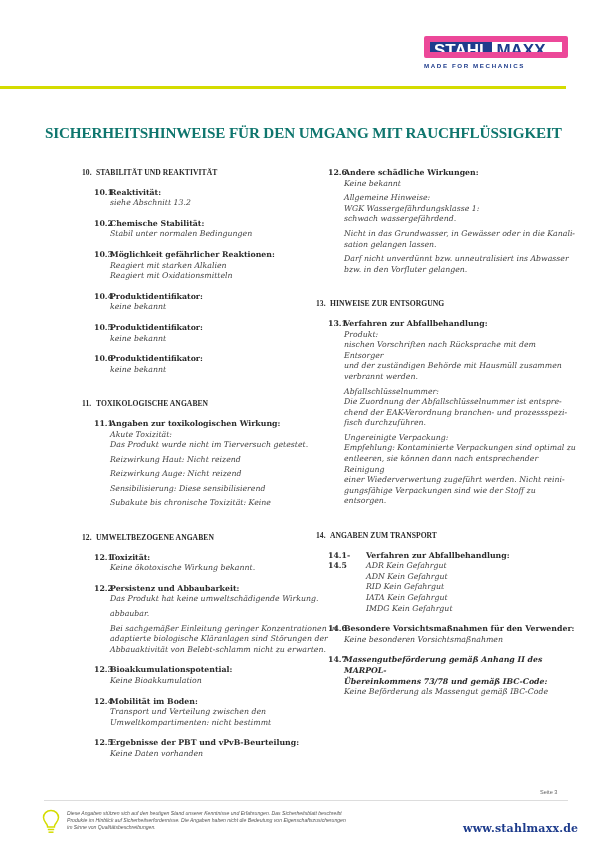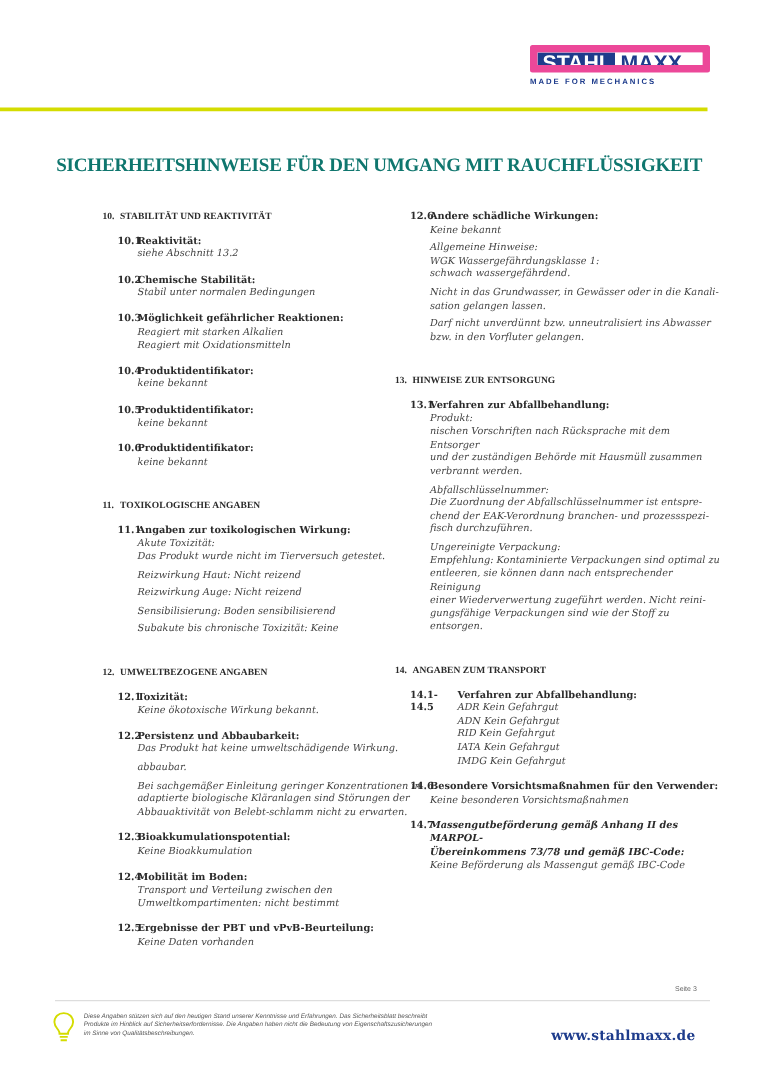--- a/index.html
+++ b/index.html
@@ -29,21 +29,21 @@
   .sub .body { flex: 1; }
   .sub .label { font-weight: bold; color: #2b2b2b; }
   .sub .para { color: #444444; }
   .sub .para + .para { margin-top: 4px; }
   .line { display: block; font-style: italic; }
 
   .footer-line { position: absolute; left: 44px; top: 800px; width: 524px; height: 1px; background: #dddddd; }
   .page-num { position: absolute; left: 540px; top: 789px; font-family: "Liberation Sans", sans-serif; font-size: 5.6px; color: #666666; }
   .bulb { position: absolute; left: 42px; top: 809px; width: 18px; height: 26px; }
   .disclaimer { position: absolute; left: 67px; top: 810px; width: 320px; font-family: "Liberation Sans", sans-serif; font-size: 5.1px; line-height: 7px; color: #555555; }
-  .website { position: absolute; left: 441px; top: 822px; font-family: "DejaVu Serif", serif; font-weight: bold; font-size: 11px; color: #1e3c8c; letter-spacing: 0.2px; }
+  .website { position: absolute; left: 463px; top: 822px; font-family: "DejaVu Serif", serif; font-weight: bold; font-size: 11px; color: #1e3c8c; letter-spacing: 0.2px; }
 </style>
 </head>
 <body>
 
 <div class="logo">
   <div class="logo-box">
     <span class="logo-stahl">STAHL</span>
     <span class="logo-maxx">MAXX</span>
   </div>
   <div class="logo-tag">MADE FOR MECHANICS</div>
@@ -121,21 +121,21 @@
             <span class="line">Akute Toxizität:</span>
             <span class="line">Das Produkt wurde nicht im Tierversuch getestet.</span>
           </div>
           <div class="para">
             <span class="line">Reizwirkung Haut: Nicht reizend</span>
           </div>
           <div class="para">
             <span class="line">Reizwirkung Auge: Nicht reizend</span>
           </div>
           <div class="para">
-            <span class="line">Sensibilisierung: Boden sensibilisierend</span>
+            <span class="line">Sensibilisierung: Diese sensibilisierend</span>
           </div>
           <div class="para">
             <span class="line">Subakute bis chronische Toxizität: Keine</span>
           </div>
         </div>
       </div>
     </div>
     <div class="section">
       <div class="section-head"><span class="num">12.</span><span>UMWELTBEZOGENE ANGABEN</span></div>
       <div class="sub">

